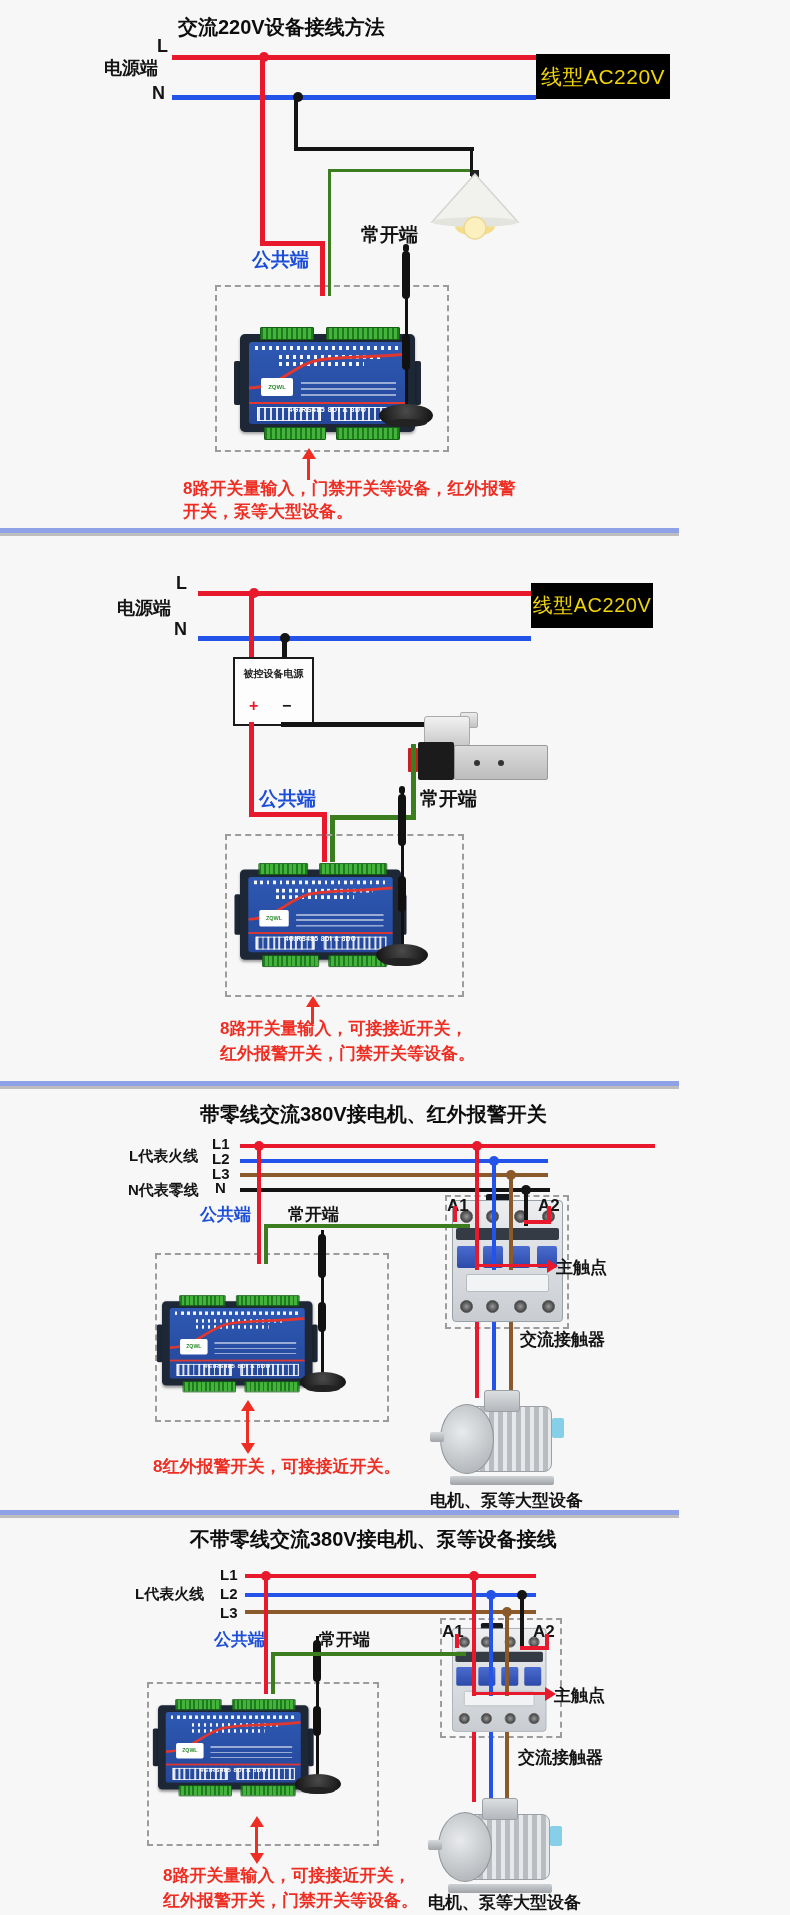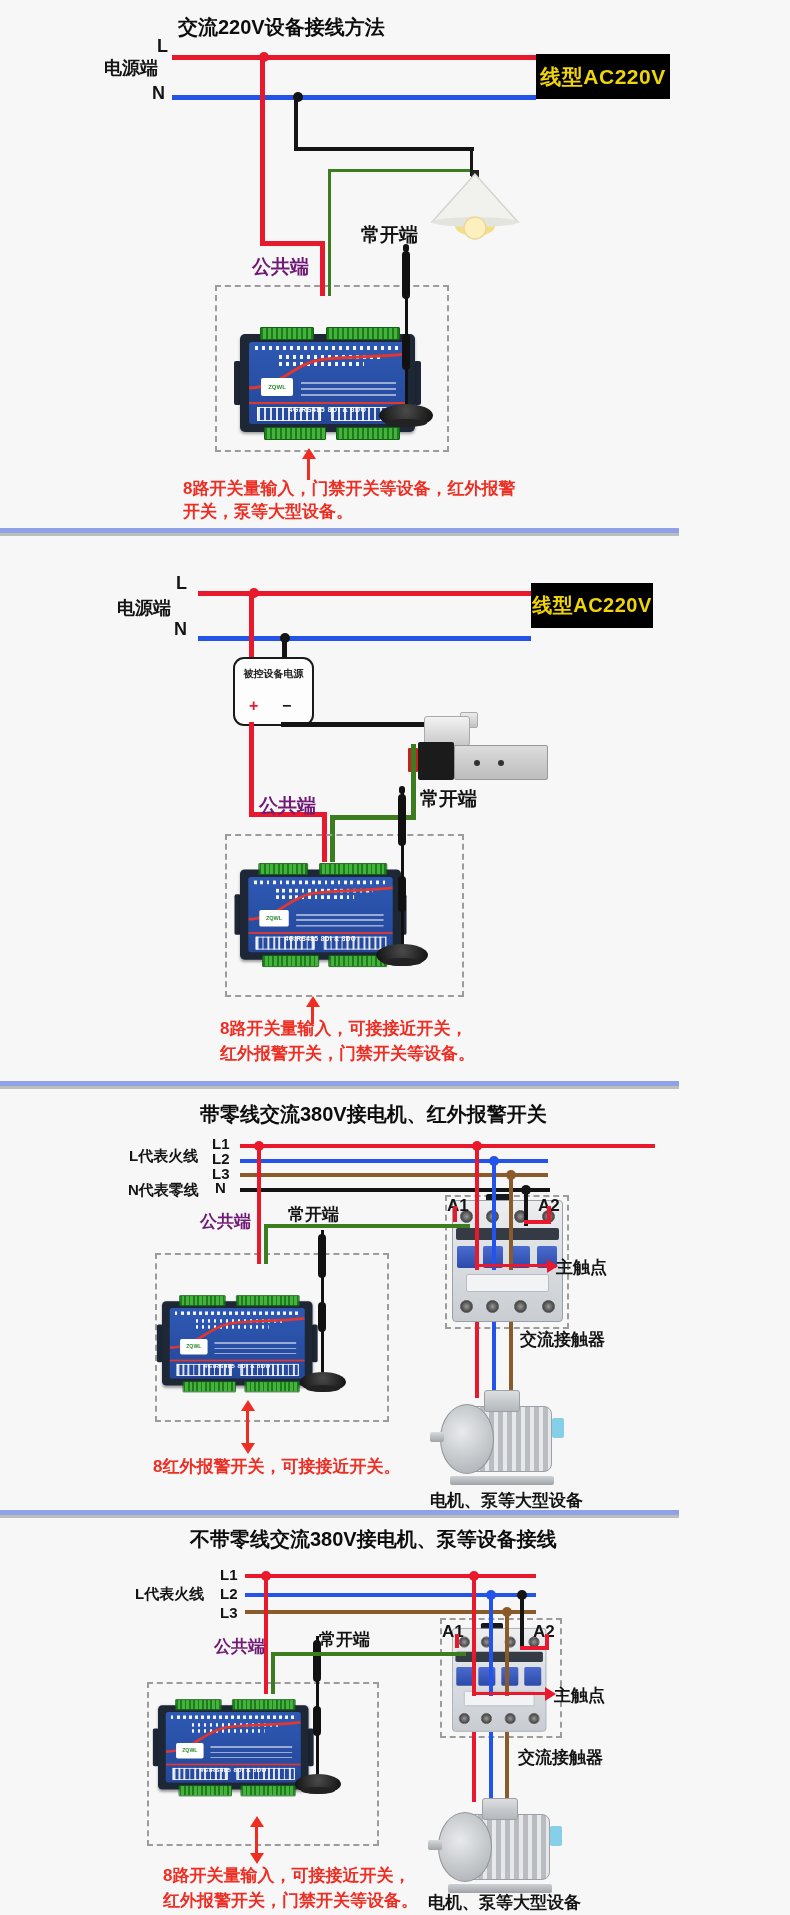--- a/index.html
+++ b/index.html
@@ -1,22 +1,22 @@
 <!DOCTYPE html>
 <html><head>
 <meta charset="utf-8">
 <style>
   html,body{margin:0;padding:0;background:#f7f7f7;font-family:"Liberation Sans","DejaVu Sans",sans-serif;}
   #stage{position:relative;width:679px;height:1915px;background:#f7f7f7;overflow:hidden;}
   .abs{position:absolute;}
   .t{position:absolute;white-space:nowrap;color:#141414;font-weight:600;}
-  .tr{color:#701a75;margin-top:7px;}
+  .tr{color:#1d4ed8;}
   .title{position:absolute;white-space:nowrap;font-size:20px;font-weight:600;color:#0d0d0d;}
   .note{position:absolute;white-space:nowrap;color:#ee2d23;font-weight:700;font-size:17px;}
-  .badge{position:absolute;background:#000;color:#f0d40a;font-weight:700;display:flex;align-items:center;justify-content:center;letter-spacing:0.5px;}
+  .badge{position:absolute;background:#000;color:#f0d40a;font-weight:400;display:flex;align-items:center;justify-content:center;letter-spacing:0.5px;}
   .w{position:absolute;}
   .wr{background:#e8192c;}
   .wb{background:#2353e8;}
   .wg{background:#3c7d1f;}
   .wbr{background:#8a5a2b;}
   .wk{background:#141414;}
   .dot{position:absolute;width:10px;height:10px;border-radius:50%;}
   .dr{background:#e8192c;}
   .dk{background:#141414;}
   .db{background:#2353e8;}
@@ -152,21 +152,21 @@
   <div class="t" style="left:174px;top:619px;font-size:18px;">N</div>
   <div class="w wr" style="left:198px;top:591px;width:333px;height:5px;"></div>
   <div class="w wb" style="left:198px;top:636px;width:333px;height:5px;"></div>
   <div class="badge" style="left:531px;top:583px;width:122px;height:45px;font-size:20px;">线型AC220V</div>
 
   <div class="dot dr" style="left:249px;top:588px;"></div>
   <div class="dot dk" style="left:280px;top:633px;"></div>
   <div class="w wr" style="left:249px;top:591px;width:5px;height:66px;"></div>
   <div class="w wk" style="left:282px;top:636px;width:5px;height:21px;"></div>
 
-  <div class="supply" style="left:233px;top:657px;width:77px;height:65px;border-radius:11px;">
+  <div class="supply" style="left:233px;top:657px;width:77px;height:65px;">
     <div class="slabel">被控设备电源</div>
     <div class="plus">+</div>
     <div class="minus">−</div>
   </div>
 
   <div class="w wr" style="left:249px;top:722px;width:5px;height:95px;"></div>
   <div class="w wr" style="left:249px;top:812px;width:78px;height:5px;"></div>
   <div class="w wr" style="left:322px;top:812px;width:5px;height:50px;"></div>
   <div class="w wk" style="left:281px;top:722px;width:159px;height:5px;"></div>
 

